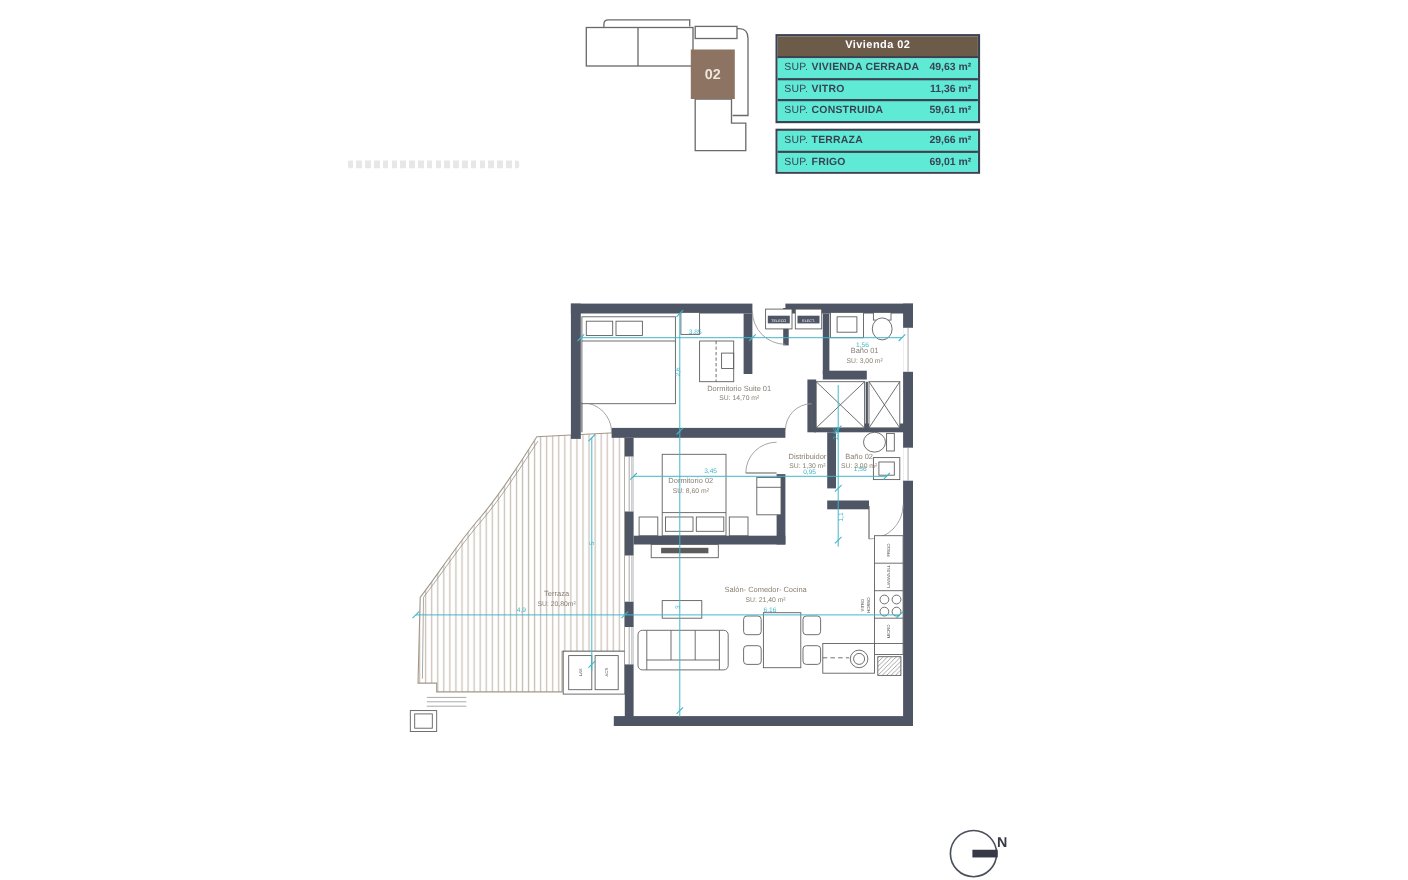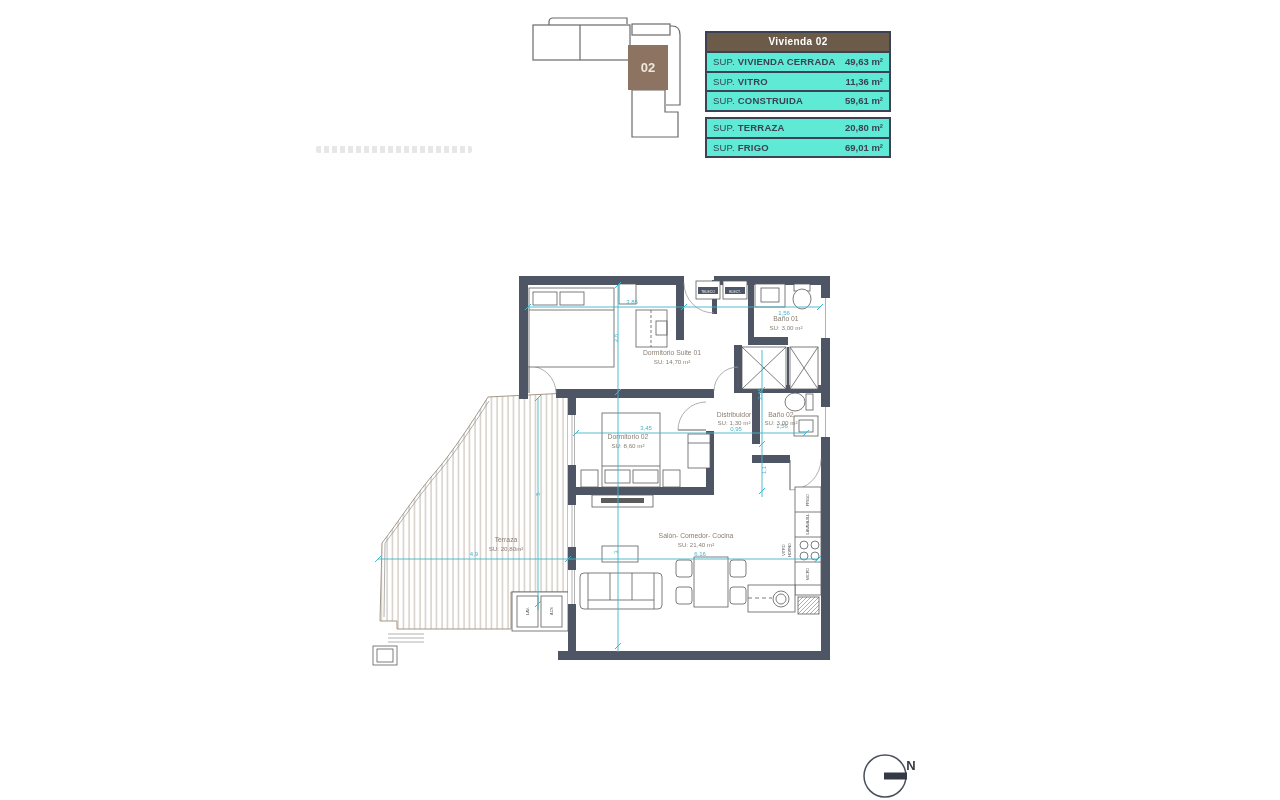--- a/index.html
+++ b/index.html
@@ -80,21 +80,21 @@
   </div>
   <div class="area-row">
     <span><span class="pre">SUP.</span><span class="nm">CONSTRUIDA</span></span>
     <span class="val">59,61 m²</span>
   </div>
 </div>
 
 <div class="area-table" style="top:99px;text-align:center;">
   <div class="area-row">
     <span><span class="pre">SUP.</span><span class="nm">TERRAZA</span></span>
-    <span class="val">20,80 m²</span>
+    <span class="val">29,66 m²</span>
   </div>
   <div class="area-row">
     <span><span class="pre">SUP.</span><span class="nm">FRIGO</span></span>
     <span class="val">69,01 m²</span>
   </div>
 </div>
 
 <div class="watermark"></div>
 
 <svg class="abs" style="left:360px;top:265px;" width="490" height="410" viewBox="360 265 490 410">

